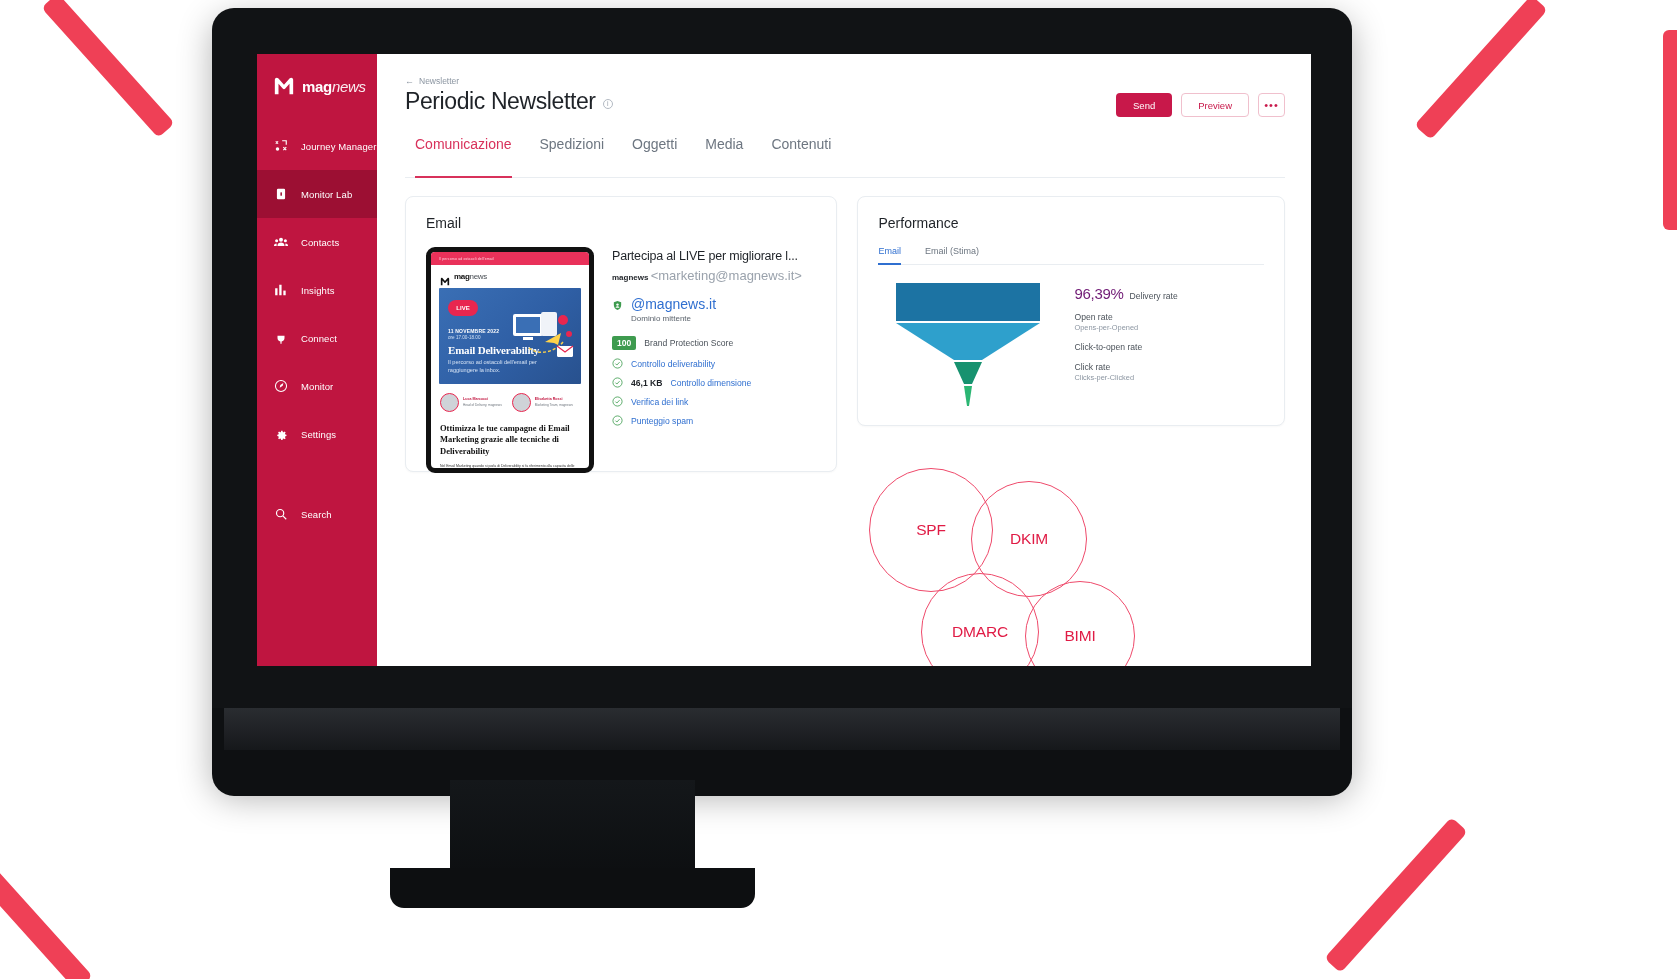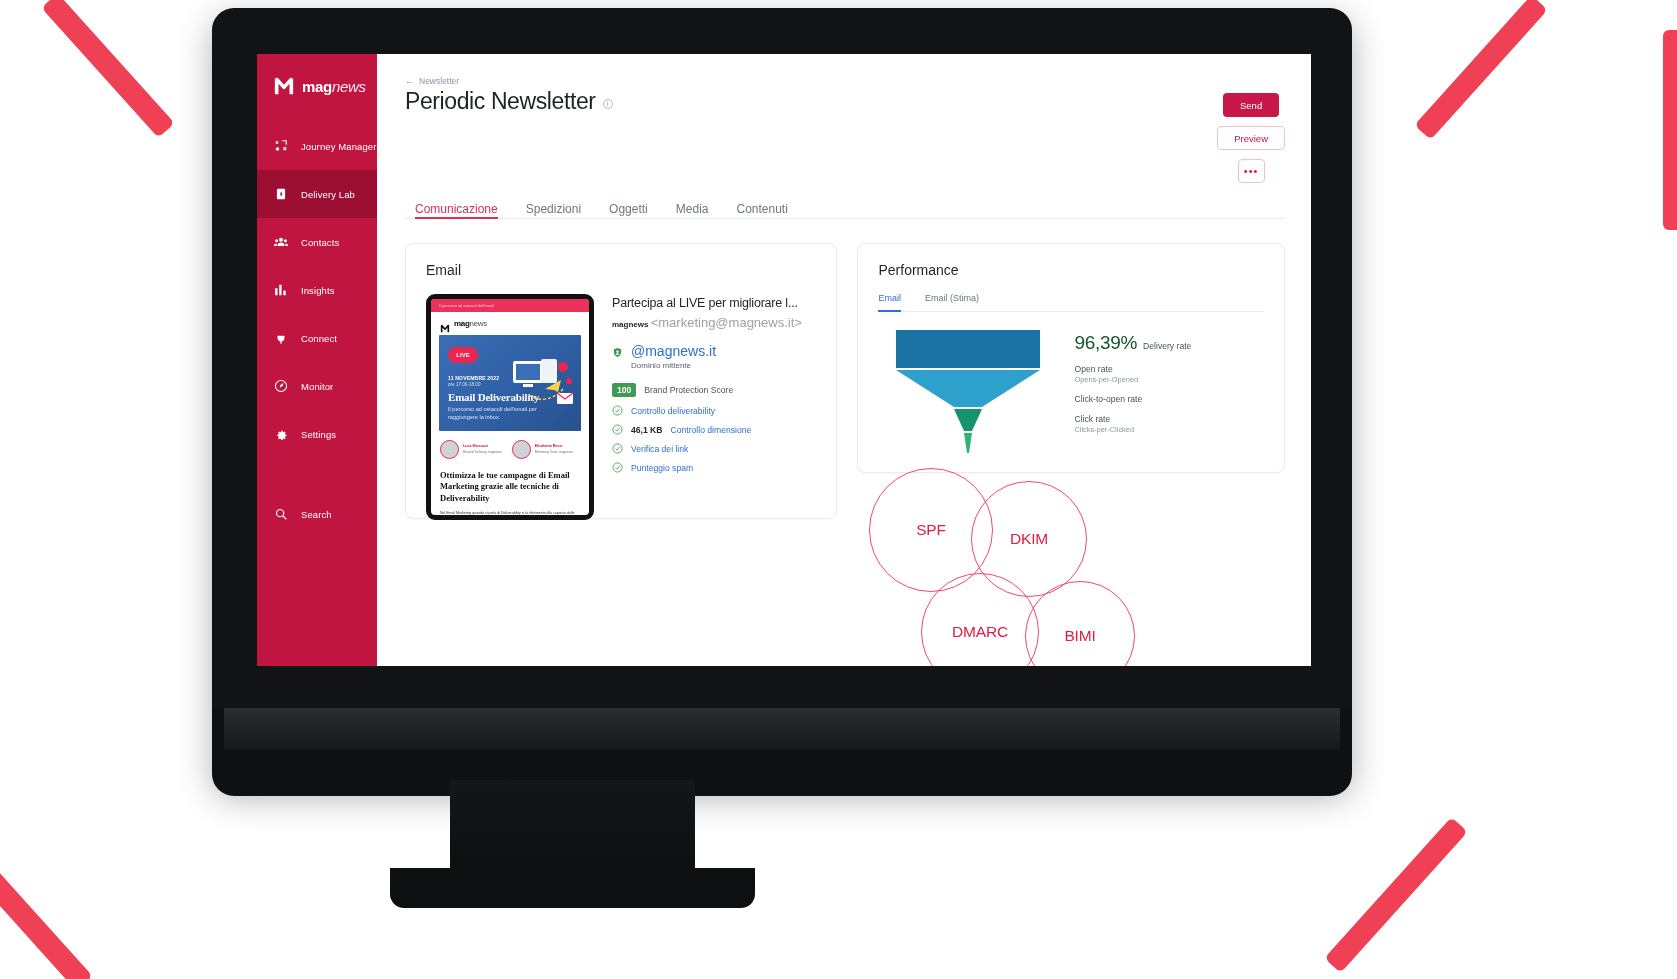--- a/index.html
+++ b/index.html
@@ -84,41 +84,41 @@
   .page-title {
     font-size:23px; font-weight:400; color:#1f2328; letter-spacing:-.4px;
     display:flex; align-items:center; gap:7px;
   }
   .info-ico {
     width:10px; height:10px; border-radius:50%; border:1px solid #b3bac3;
     font-size:7px; color:#9aa2ac; display:flex; align-items:center; justify-content:center;
     line-height:1; margin-top:4px;
   }
 
-  .actions { display:flex; align-items:center; gap:9px; padding-top:5px;flex-direction:column; }
+  .actions { display:flex; align-items:center; gap:9px; padding-top:5px; }
   .btn {
     height:24px; border-radius:4px; font-size:9.5px; padding:0 16px;
     display:flex; align-items:center; justify-content:center; cursor:pointer;
     border:1px solid transparent; white-space:nowrap;
   }
   .btn-primary { background:#c8184a; color:#fff; }
   .btn-ghost { background:#fff; color:#c8184a; border-color:#f0c0cd; }
   .btn-dots { width:27px; padding:0; background:#fff; color:#c8184a; border-color:#f0c0cd; letter-spacing:1px; font-size:11px; }
 
   .tabs {
     display:flex; gap:28px; margin-top:19px;
     border-bottom:1px solid #e9edf1; padding-left:10px;
   }
   .tab {
-    font-size:12px; color:#6d7681; padding-bottom:1px; cursor:pointer;
+    font-size:14px; color:#6d7681; padding-bottom:24px; cursor:pointer;
     border-bottom:2px solid transparent; margin-bottom:-1px; white-space:nowrap;
   }
   .tab.active { color:#d8315b; border-bottom-color:#d8315b; }
 
-  .cards { display:flex; gap:20px; margin-top:24px; align-items:flex-start; }
+  .cards { display:flex; gap:20px; margin-top:18px; align-items:flex-start; }
   .card {
     border:1px solid #e9edf1; border-radius:8px; background:#fff;
     box-shadow:0 1px 2px rgba(16,24,40,.03);
   }
   .card-email { width:440px; height:276px; padding:18px 20px; }
   .card-perf { width:435px; height:230px; padding:18px 20px; }
   .card-title { font-size:14px; color:#1f2328; font-weight:400; }
 
   .email-body { display:flex; gap:18px; margin-top:16px; }
 
@@ -185,21 +185,21 @@
   
   .perf-tabs { display:flex; gap:24px; margin-top:15px; border-bottom:1px solid #e9edf1; }
   .perf-tab { font-size:9px; color:#6d7681; padding-bottom:7px; border-bottom:2px solid transparent; margin-bottom:-1px; cursor:pointer; white-space:nowrap;}
   .perf-tab.active { color:#2f6fd0; border-bottom-color:#2f6fd0; }
 
   .perf-body { display:flex; gap:16px; margin-top:16px; }
   .funnel { width:180px; flex:0 0 180px; height:125px; }
   .metrics { flex:1; padding-top:4px; }
   .m-row { margin-bottom:10px; }
   .m-main { display:flex; align-items:baseline; gap:6px; }
-  .m-val { font-size:19px; color:#14532d; letter-spacing:-.3px; }
+  .m-val { font-size:15px; color:#701a75; letter-spacing:-.3px; }
   .m-lbl { font-size:8.6px; color:#4b525a; }
   .m-sub { font-size:7.4px; color:#8b95a1; margin-top:1px; }
 
   
   .circles { position:absolute; left:612px; top:414px; width:290px; height:225px; }
   .circ {
     position:absolute; border:1.3px solid #ef4a6b; border-radius:50%;
     background:transparent; display:flex; align-items:center; justify-content:center;
     color:#e01b45; font-size:15.5px; letter-spacing:-.2px;
   }
@@ -247,21 +247,21 @@
               </span>
               <span class="nav-label">Journey Manager</span>
             </div>
             <div class="nav-item active">
               <span class="nav-ico">
                 <svg viewBox="0 0 24 24">
                     <rect x="5" y="3" width="14" height="18" rx="2" fill="#fff"></rect>
                     <rect x="11" y="9" width="2.6" height="6" rx="1" fill="#9c0f33"></rect>
                   </svg>
               </span>
-              <span class="nav-label">Delivery Lab</span>
+              <span class="nav-label">Monitor Lab</span>
             </div>
             <div class="nav-item">
               <span class="nav-ico">
                 <svg viewBox="0 0 24 24">
                     <circle cx="12" cy="8" r="3.4"></circle>
                     <circle cx="4.5" cy="10" r="2.6"></circle>
                     <circle cx="19.5" cy="10" r="2.6"></circle>
                     <path d="M6 18c0-3.3 2.7-5 6-5s6 1.7 6 5v1H6zM0 18c0-2.4 2-3.6 4.5-3.6V19H0zM24 18c0-2.4-2-3.6-4.5-3.6V19H24z"></path>
                   </svg>
               </span>

